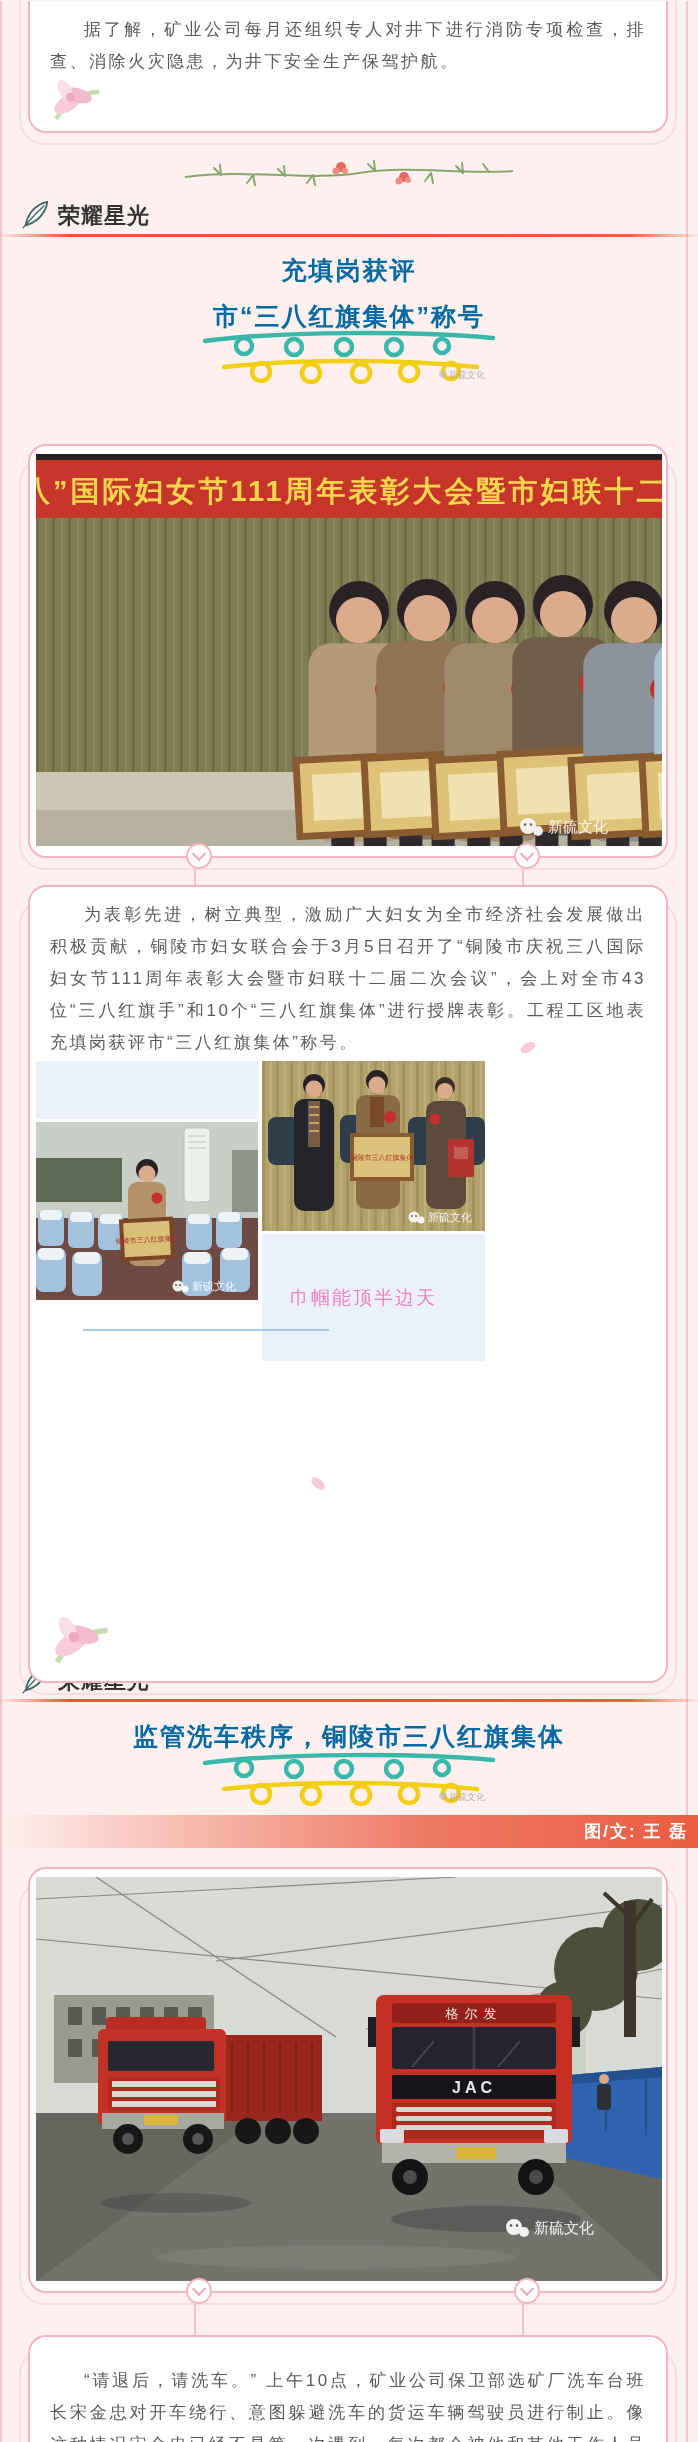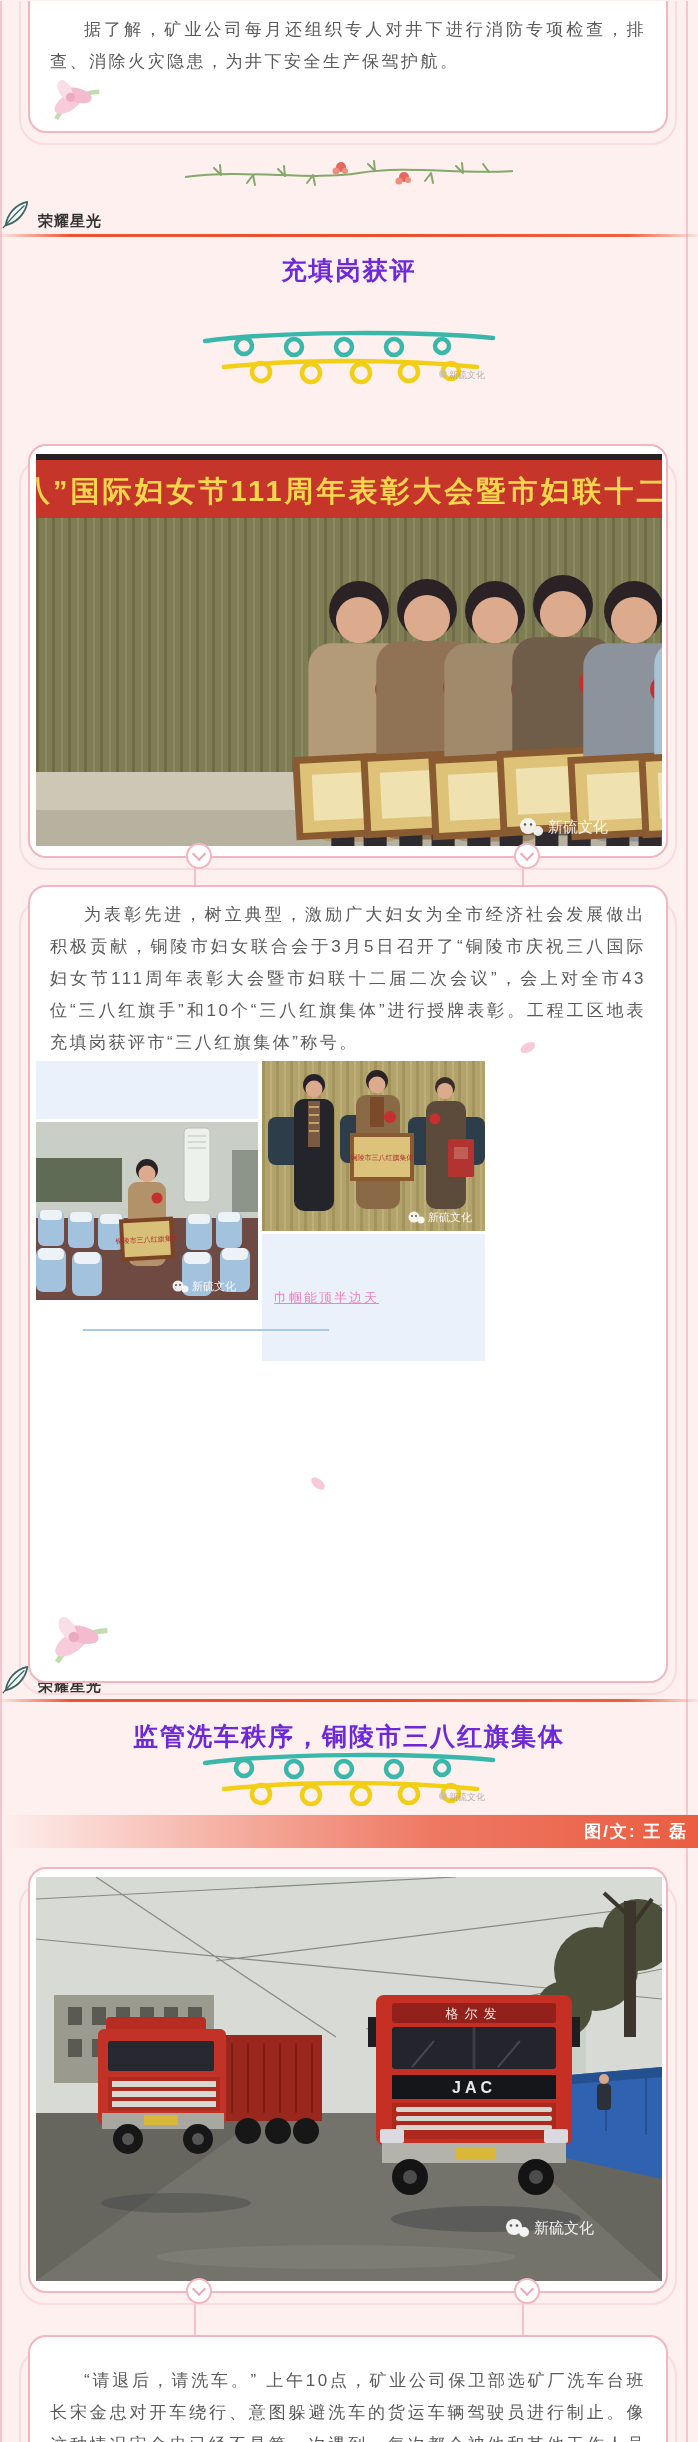--- a/index.html
+++ b/index.html
@@ -11,45 +11,45 @@
   .ghost{position:absolute;left:-9px;right:-9px;top:14px;bottom:-12px;
          border:2px solid #f9dbe1;border-radius:26px;}
   .pbox-body{position:relative;background:#ffffff;border:2px solid #f3b6c0;
              border-radius:18px;height:100%;box-sizing:border-box;z-index:1;overflow:visible;}
   .pad-text{padding:12px 20px 0 20px;}
   .pad-photo{padding:8px 6px;}
   .para{font-size:17px;line-height:32px;letter-spacing:2.5px;text-align:justify;
         text-indent:2em;color:#5a5a5a;margin:0;}
   
   .vine-row{position:absolute;left:0;width:698px;display:flex;justify-content:center;}
-  .sec-header{position:absolute;left:0;display:flex;align-items:flex-end;gap:6px;
-              font-size:15px;font-weight:bold;color:#333;letter-spacing:1px;}
+  .sec-header{position:absolute;left:20px;display:flex;align-items:flex-end;gap:6px;
+              font-size:22px;font-weight:bold;color:#333;letter-spacing:1px;}
   .red-line{position:absolute;left:0;width:698px;height:3px;border-radius:3px;
             background:linear-gradient(90deg,rgba(238,84,49,.06),#ee5431 10%,#ed4e2a 55%,#f0603d 90%,rgba(238,84,49,.08));}
-  .sec-title{position:absolute;left:0;width:698px;text-align:center;color:#6d28d9;
+  .sec-title{position:absolute;left:0;width:698px;text-align:center;color:#0369a1;
              font-size:25px;font-weight:bold;letter-spacing:2px;line-height:46px;}
   .squig{position:absolute;left:0;width:698px;display:flex;justify-content:center;}
   .credit-bar{position:absolute;left:0;right:0;height:33px;box-sizing:border-box;
               background:linear-gradient(90deg,rgba(239,121,98,0),rgba(239,121,98,.5) 30%,#ee7862 62%,#ea5d42);
               color:#fff;font-size:17px;font-weight:bold;line-height:33px;text-align:right;
               padding-right:10px;letter-spacing:2px;}
   
   .conn-line{position:absolute;width:2px;background:#f5c2cc;}
   .conn-dot{position:absolute;bottom:-13px;width:22px;height:22px;background:#fff;
             border:2px solid #f3b6c0;border-radius:50%;display:flex;align-items:center;
             justify-content:center;z-index:3;box-sizing:content-box;}
   .chev{width:8px;height:8px;border-right:2px solid #efa5b3;border-bottom:2px solid #efa5b3;
         transform:rotate(45deg);margin-top:-4px;}
   
   .collage{position:relative;margin:2px -14px 0 -14px;height:300px;}
   .col-left{position:absolute;left:0;top:0;width:222px;}
   .col-right{position:absolute;left:226px;top:0;width:223px;}
   .blue-panel{background:#eaf1fa;}
   .caption-panel{width:223px;height:127px;margin-top:3px;display:flex;align-items:center;}
-  .caption-text{color:#ef83c4;font-size:13px;letter-spacing:2px;padding-left:12px;text-decoration:underline;}
+  .caption-text{color:#ef83c4;font-size:19px;letter-spacing:2px;padding-left:28px;}
   .blue-hr{position:absolute;left:47px;top:268px;width:246px;height:2px;background:#a9c9e9;z-index:3;}
   .flower-decor{position:absolute;z-index:2;pointer-events:none;}
   .petal{position:absolute;width:16px;height:9px;border-radius:50%;background:#f6bcd0;opacity:.8;z-index:2;}
   .photo-svg{display:block;}
   .micro-wm{font-size:9px;fill:#9a9a9a;opacity:.75;}
 </style>
 </head>
 <body>
 
 <svg width="0" height="0" style="position:absolute" aria-hidden="true">
@@ -134,20 +134,21 @@
   <div class="sec-header" style="top:198px">
     <svg width="32" height="32" viewBox="0 0 34 34">
         <use href="#feather"></use>
       </svg>
     <span>荣耀星光</span>
   </div>
   <div class="red-line" style="top:233px"></div>
 
   <div class="sec-title" style="top:246px">
     <div>充填岗获评</div>
+    <div>市“三八红旗集体”称号</div>
   </div>
 
   <div class="squig" style="top:326px">
     <svg width="300" height="58" viewBox="0 0 300 58">
       <use href="#squiggle"></use>
       <circle cx="244" cy="47" r="4" fill="#bbb" opacity=".6"></circle>
       <text class="micro-wm" x="250" y="51">新硫文化</text>
     </svg>
   </div>
 

